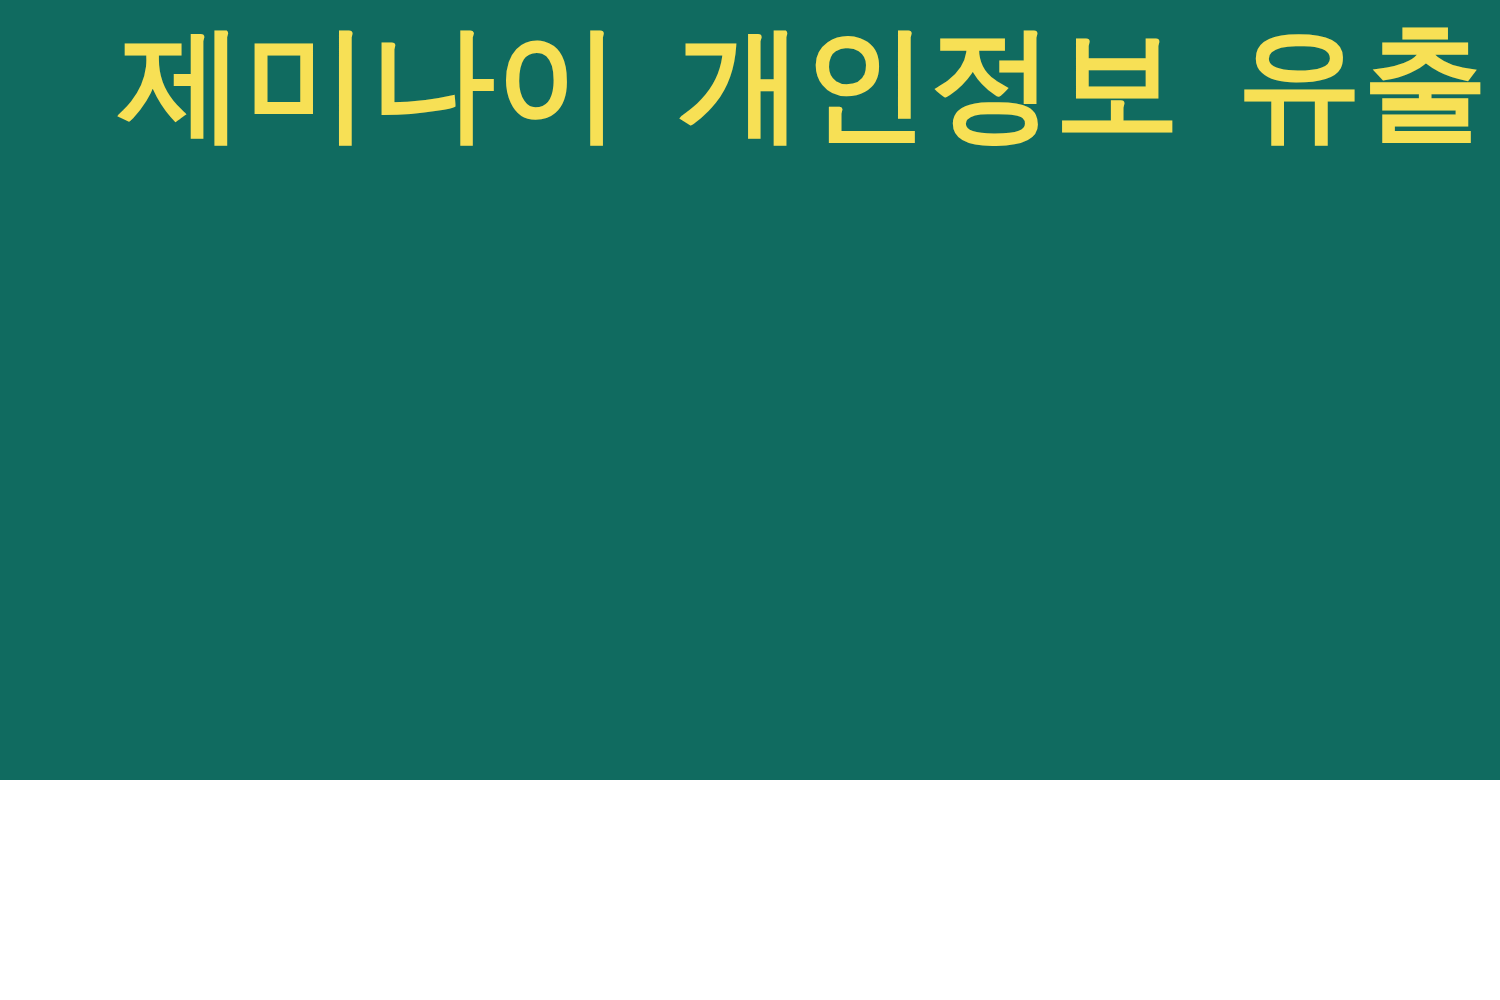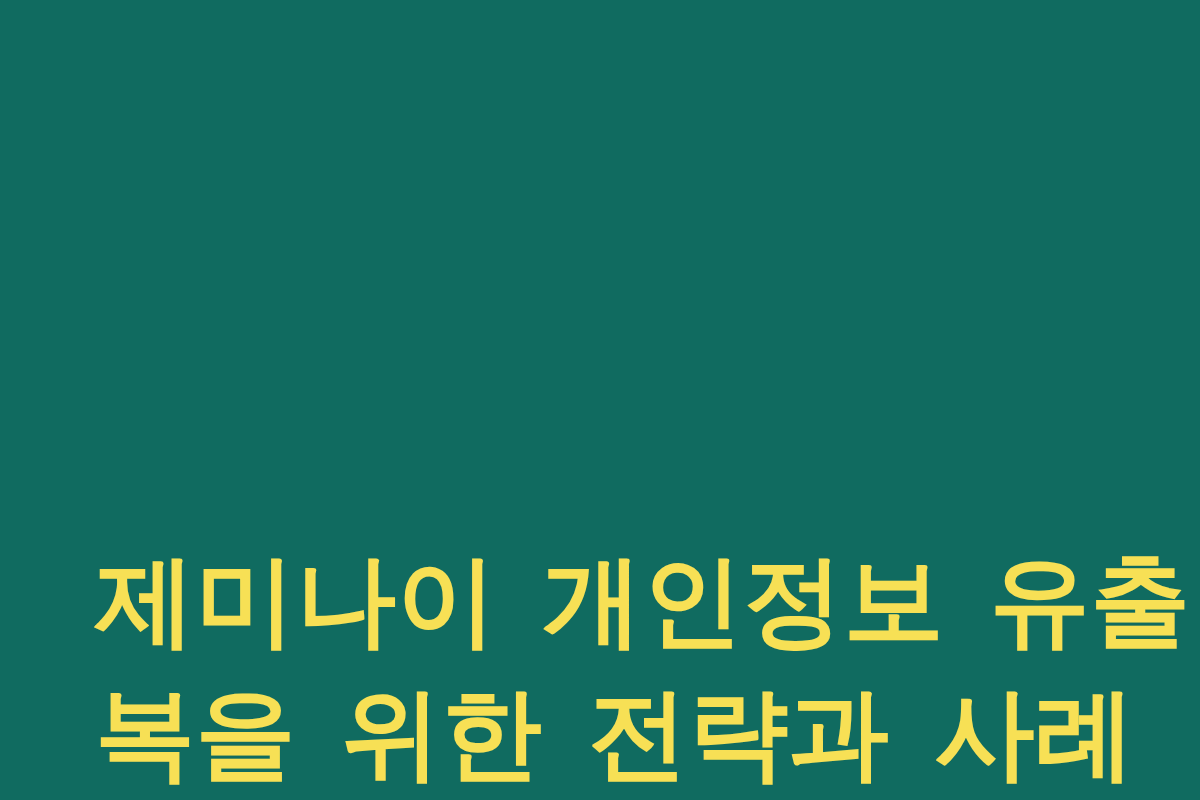--- a/index.html
+++ b/index.html
@@ -11,24 +11,24 @@
   body {
     width: 1200px;
     height: 800px;
     overflow: hidden;
     font-family: "Liberation Sans", "DejaVu Sans", sans-serif;
   }
 
   #title-card {
     position: relative;
     width: 1200px;
-    height: 800px;
+    height: 624px;
     box-sizing: border-box;
     display: flex;
-    align-items: flex-end;
+    align-items: flex-start;
     justify-content: center;
     background: #106B60;
     overflow: hidden;
   }
 
   #headline {
     display: block;
     width: 1010px;
     margin: 0;
     padding: 0;
@@ -47,15 +47,14 @@
     display: block;
     white-space: nowrap;
   }
 </style>
 </head>
 <body>
 
 <div id="title-card" style="background: rgb(16, 107, 96);">
   <h1 id="headline" style="color: rgb(247, 224, 85);">
     <span class="headline-line">제미나이 개인정보 유출</span>
-    <span class="headline-line">복을 위한 전략과 사례</span>
   </h1>
 </div>
 
 </body></html>

